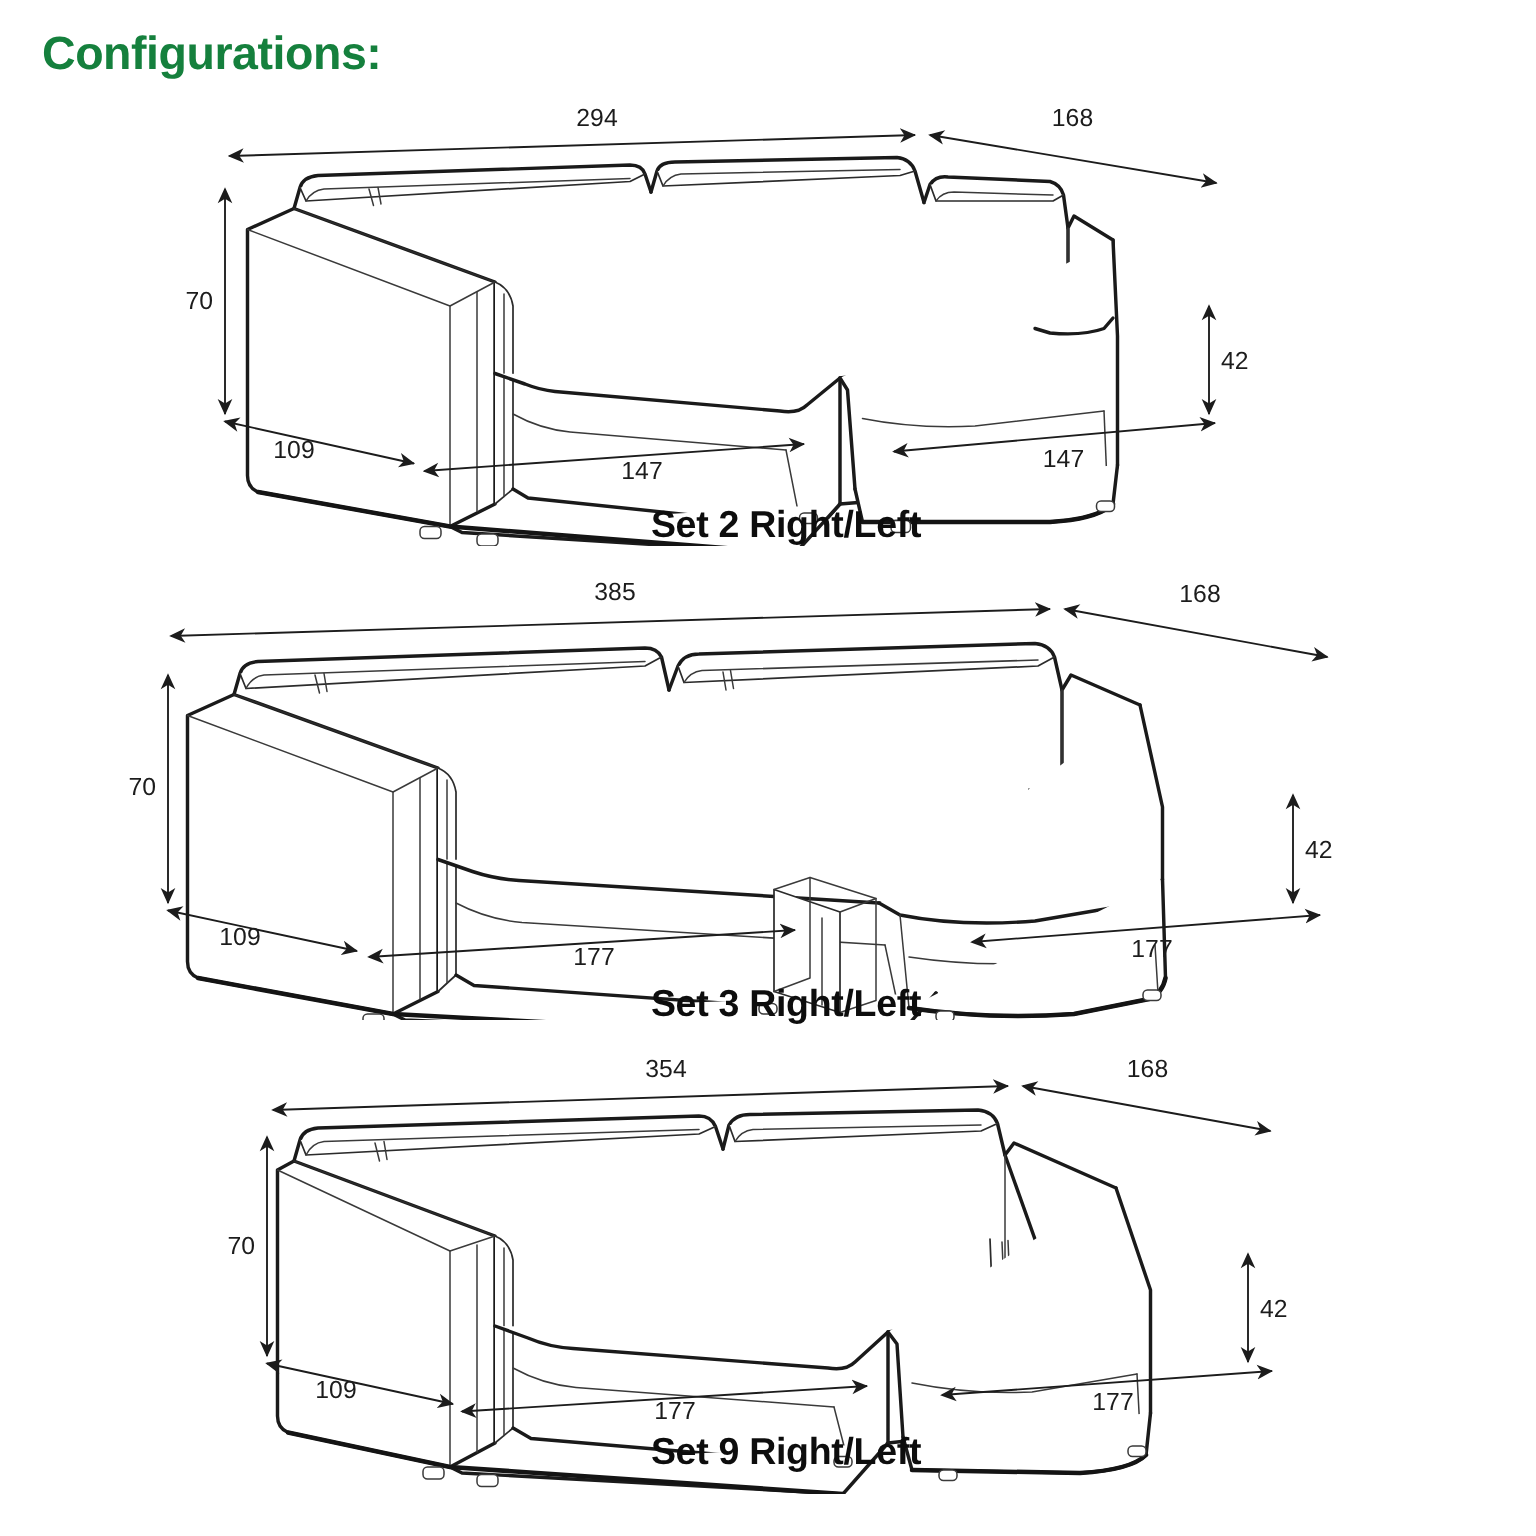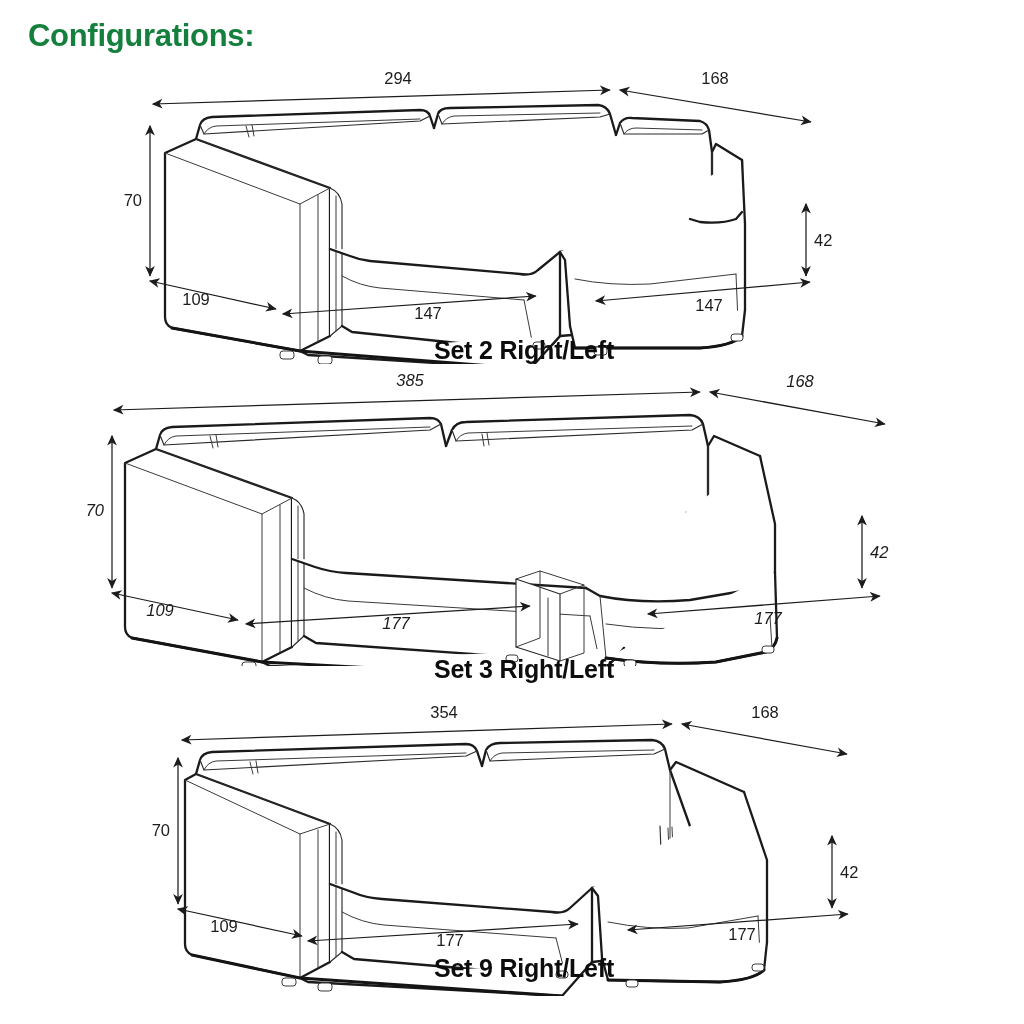--- a/index.html
+++ b/index.html
@@ -23,21 +23,21 @@
     font-weight: bold;
     letter-spacing: -0.3px;
     color: #15803d;
   }
   .config-block {
     position: absolute;
     left: 0;
     width: 900px;
   }
   #block-0 { top: 64px;  height: 300px; }
-  #block-1 { top: 366px; height: 310px; font-style: italic; }
+  #block-1 { top: 380px; height: 310px; }
   #block-2 { top: 696px; height: 300px; text-decoration: underline; }
 
   .diagram-svg {
     display: block;
     width: 1024px;
   }
   .caption {
     position: absolute;
     width: 1024px;
     text-align: center;

